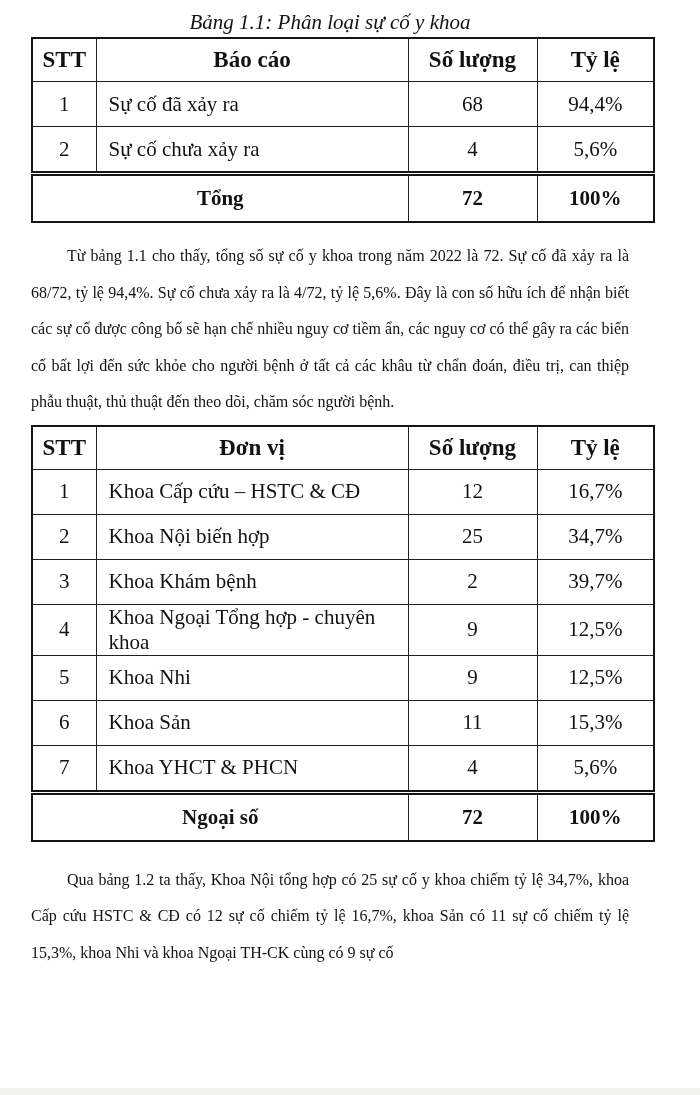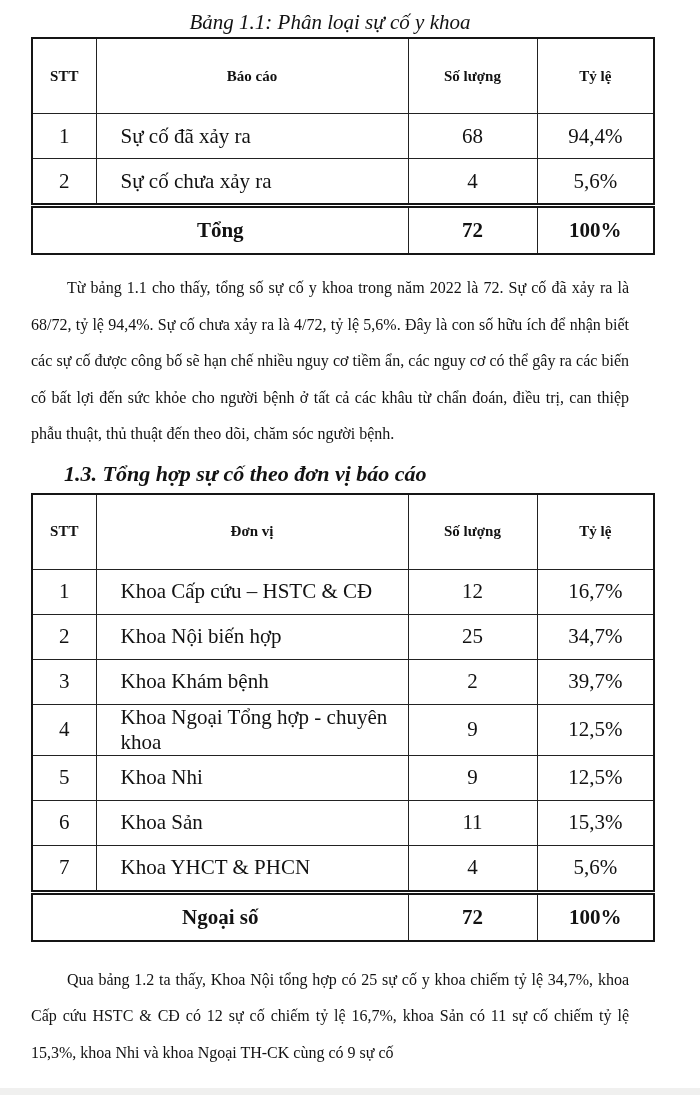--- a/index.html
+++ b/index.html
@@ -35,36 +35,36 @@
     margin: 0;
   }
   table.doc-table, table.doc-table th, table.doc-table td {
     border: 1.5px solid #222222;
   }
   table.doc-table {
     border: 2.5px solid #151515;
   }
   table.doc-table th {
     font-weight: bold;
-    font-size: 15px;
+    font-size: 23px;
     text-align: center;
     vertical-align: middle;
     height: 42px;
-    padding: 16px 2px;
+    padding: 0 2px;
   }
   table.doc-table td {
     font-size: 21px;
     text-align: center;
     vertical-align: middle;
     height: 44px;
     padding: 0 2px;
   }
   table.doc-table td.label {
     text-align: left;
-    padding-left: 24px;
+    padding-left: 12px;
   }
   table.doc-table tfoot td {
     border-top: 5px double #151515;
     font-weight: bold;
     height: 45px;
   }
   .col-stt   { width: 64px;  }
   .col-label { width: 312px; }
   .col-count { width: 129px; }
   .col-pct   { width: 117px; }
@@ -131,21 +131,20 @@
       <tr>
         <td colspan="2">Tổng</td>
         <td>72</td>
         <td>100%</td>
       </tr>
     </tfoot>
   </table>
 
   <p class="body-text">Từ bảng 1.1 cho thấy, tổng số sự cố y khoa trong năm 2022 là 72. Sự cố đã xảy ra là 68/72, tỷ lệ 94,4%. Sự cố chưa xảy ra là 4/72, tỷ lệ 5,6%. Đây là con số hữu ích để nhận biết các sự cố được công bố sẽ hạn chế nhiều nguy cơ tiềm ẩn, các nguy cơ có thể gây ra các biến cố bất lợi đến sức khỏe cho người bệnh ở tất cả các khâu từ chẩn đoán, điều trị, can thiệp phẫu thuật, thủ thuật đến theo dõi, chăm sóc người bệnh.</p>
 
-  <div class="section-heading">1.3. Tổng hợp sự cố theo đơn vị báo cáo</div>
 
 
   <table class="doc-table" style="margin-top:4px">
     <colgroup>
       <col class="col-stt">
         <col class="col-label">
         <col class="col-count">
         <col class="col-pct">
     </colgroup>
     <thead>

